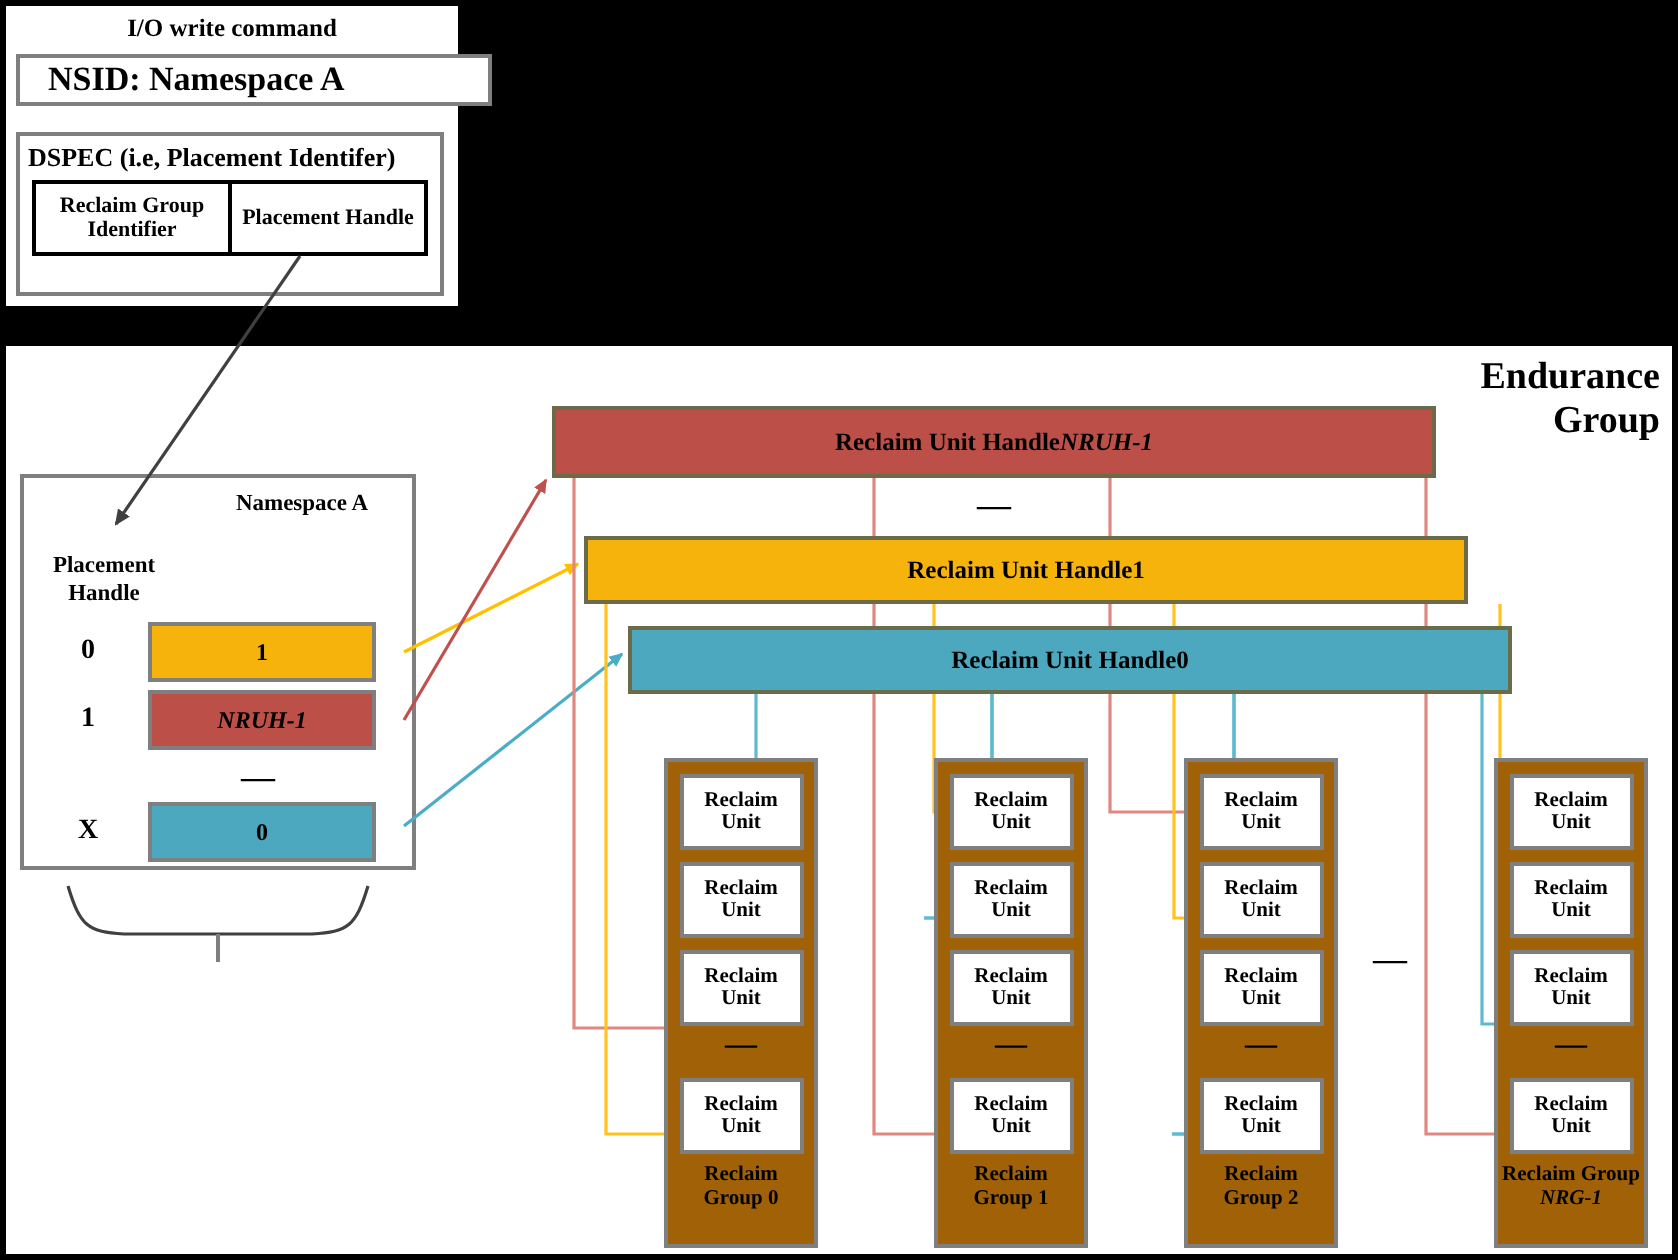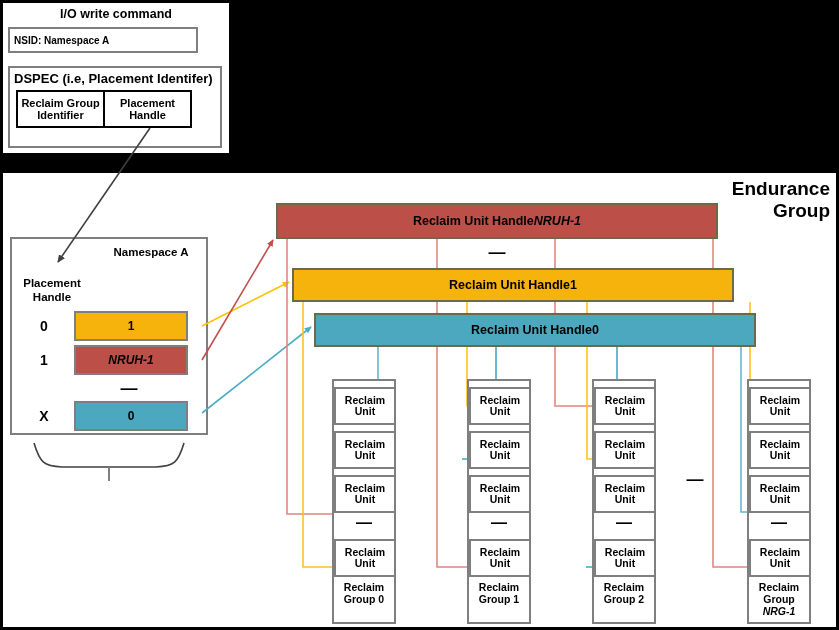--- a/index.html
+++ b/index.html
@@ -1,28 +1,28 @@
 <!DOCTYPE html>
 <html><head>
 <meta charset="utf-8">
 <style>
   html,body{margin:0;padding:0;background:#000;}
   body{font-family:"Liberation Sans",sans-serif;}
   #root{position:relative;width:839px;height:630px;background:#000;overflow:hidden;}
 
-  .abs{position:absolute;box-sizing:border-box;}
+  .abs{position:absolute;box-sizing:border-box;font-family:Liberation Serif, serif;}
 
   
   #io-panel{left:0;top:0;width:232px;height:156px;background:#fff;border:3px solid #000;}
   #io-title{left:0;top:7px;width:232px;text-align:center;font-size:12.5px;font-weight:bold;color:#000;}
-  #nsid-box{left:8px;top:27px;width:190px;height:26px;background:#fff;border:2px solid #7f7f7f;
-            display:flex;align-items:center;padding-left:4px;font-size:10px;font-weight:bold;color:#000;}
+  #nsid-box{left:8px;top:27px;width:238px;height:26px;background:#fff;border:2px solid #7f7f7f;
+            display:flex;align-items:center;padding-left:14px;font-size:17px;font-weight:bold;color:#000;}
   #dspec-box{left:8px;top:66px;width:214px;height:82px;background:#fff;border:2px solid #7f7f7f;}
   #dspec-title{left:14px;top:71px;width:230px;font-size:13px;font-weight:bold;color:#000;}
-  #dspec-tbl{left:16px;top:90px;width:176px;height:38px;display:flex;border:2px solid #000;background:#fff;}
+  #dspec-tbl{left:16px;top:90px;width:198px;height:38px;display:flex;border:2px solid #000;background:#fff;}
   .dcell{flex:1;display:flex;align-items:center;justify-content:center;text-align:center;
          font-size:11px;font-weight:bold;color:#000;line-height:1.12;padding:0 2px;}
   .dcell.first{border-right:2px solid #000;}
 
   
   #canvas{left:0;top:170px;width:839px;height:460px;background:#fff;border:3px solid #000;border-top:3px solid #000;}
   #eg-label{left:690px;top:178px;width:140px;text-align:right;font-size:19px;font-weight:bold;color:#000;}
 
   
   #ns-panel{left:10px;top:237px;width:198px;height:198px;background:#fff;border:2px solid #7f7f7f;}
@@ -42,21 +42,21 @@
   .bar{display:flex;align-items:center;justify-content:center;
        font-size:12.5px;font-weight:bold;color:#000;border:2px solid #6b6b4a;}
   #bar-nruh{left:276px;top:203px;width:442px;height:36px;}
   #bar-1   {left:292px;top:268px;width:442px;height:34px;}
   #bar-0   {left:314px;top:313px;width:442px;height:34px;}
   #bar-gap-dash{left:276px;top:243px;width:442px;text-align:center;font-size:17px;font-weight:bold;color:#000;}
 
   .ital{font-style:italic;}
 
   
-  .rg{width:64px;background:#ffffff;border:2px solid #7f7f7f;}
+  .rg{width:77px;background:#a16207;border:2px solid #7f7f7f;}
   .ru{width:58px;height:34px;margin:6px auto 0;background:#fff;border:2px solid #7f7f7f;
       display:flex;flex-direction:column;align-items:center;justify-content:center;
       font-size:10.5px;font-weight:bold;color:#000;line-height:1.08;}
   .ru-dash{text-align:center;font-size:16px;font-weight:bold;color:#000;height:18px;line-height:1;margin-top:2px;}
   .rg-label{text-align:center;font-size:10.5px;font-weight:bold;color:#000;line-height:1.12;margin-top:5px;}
   #rg-mid-dash{left:680px;top:470px;width:30px;text-align:center;font-size:17px;font-weight:bold;color:#000;}
 
   svg.ov{position:absolute;left:0;top:0;width:839px;height:630px;pointer-events:none;}
 </style>
 </head>

